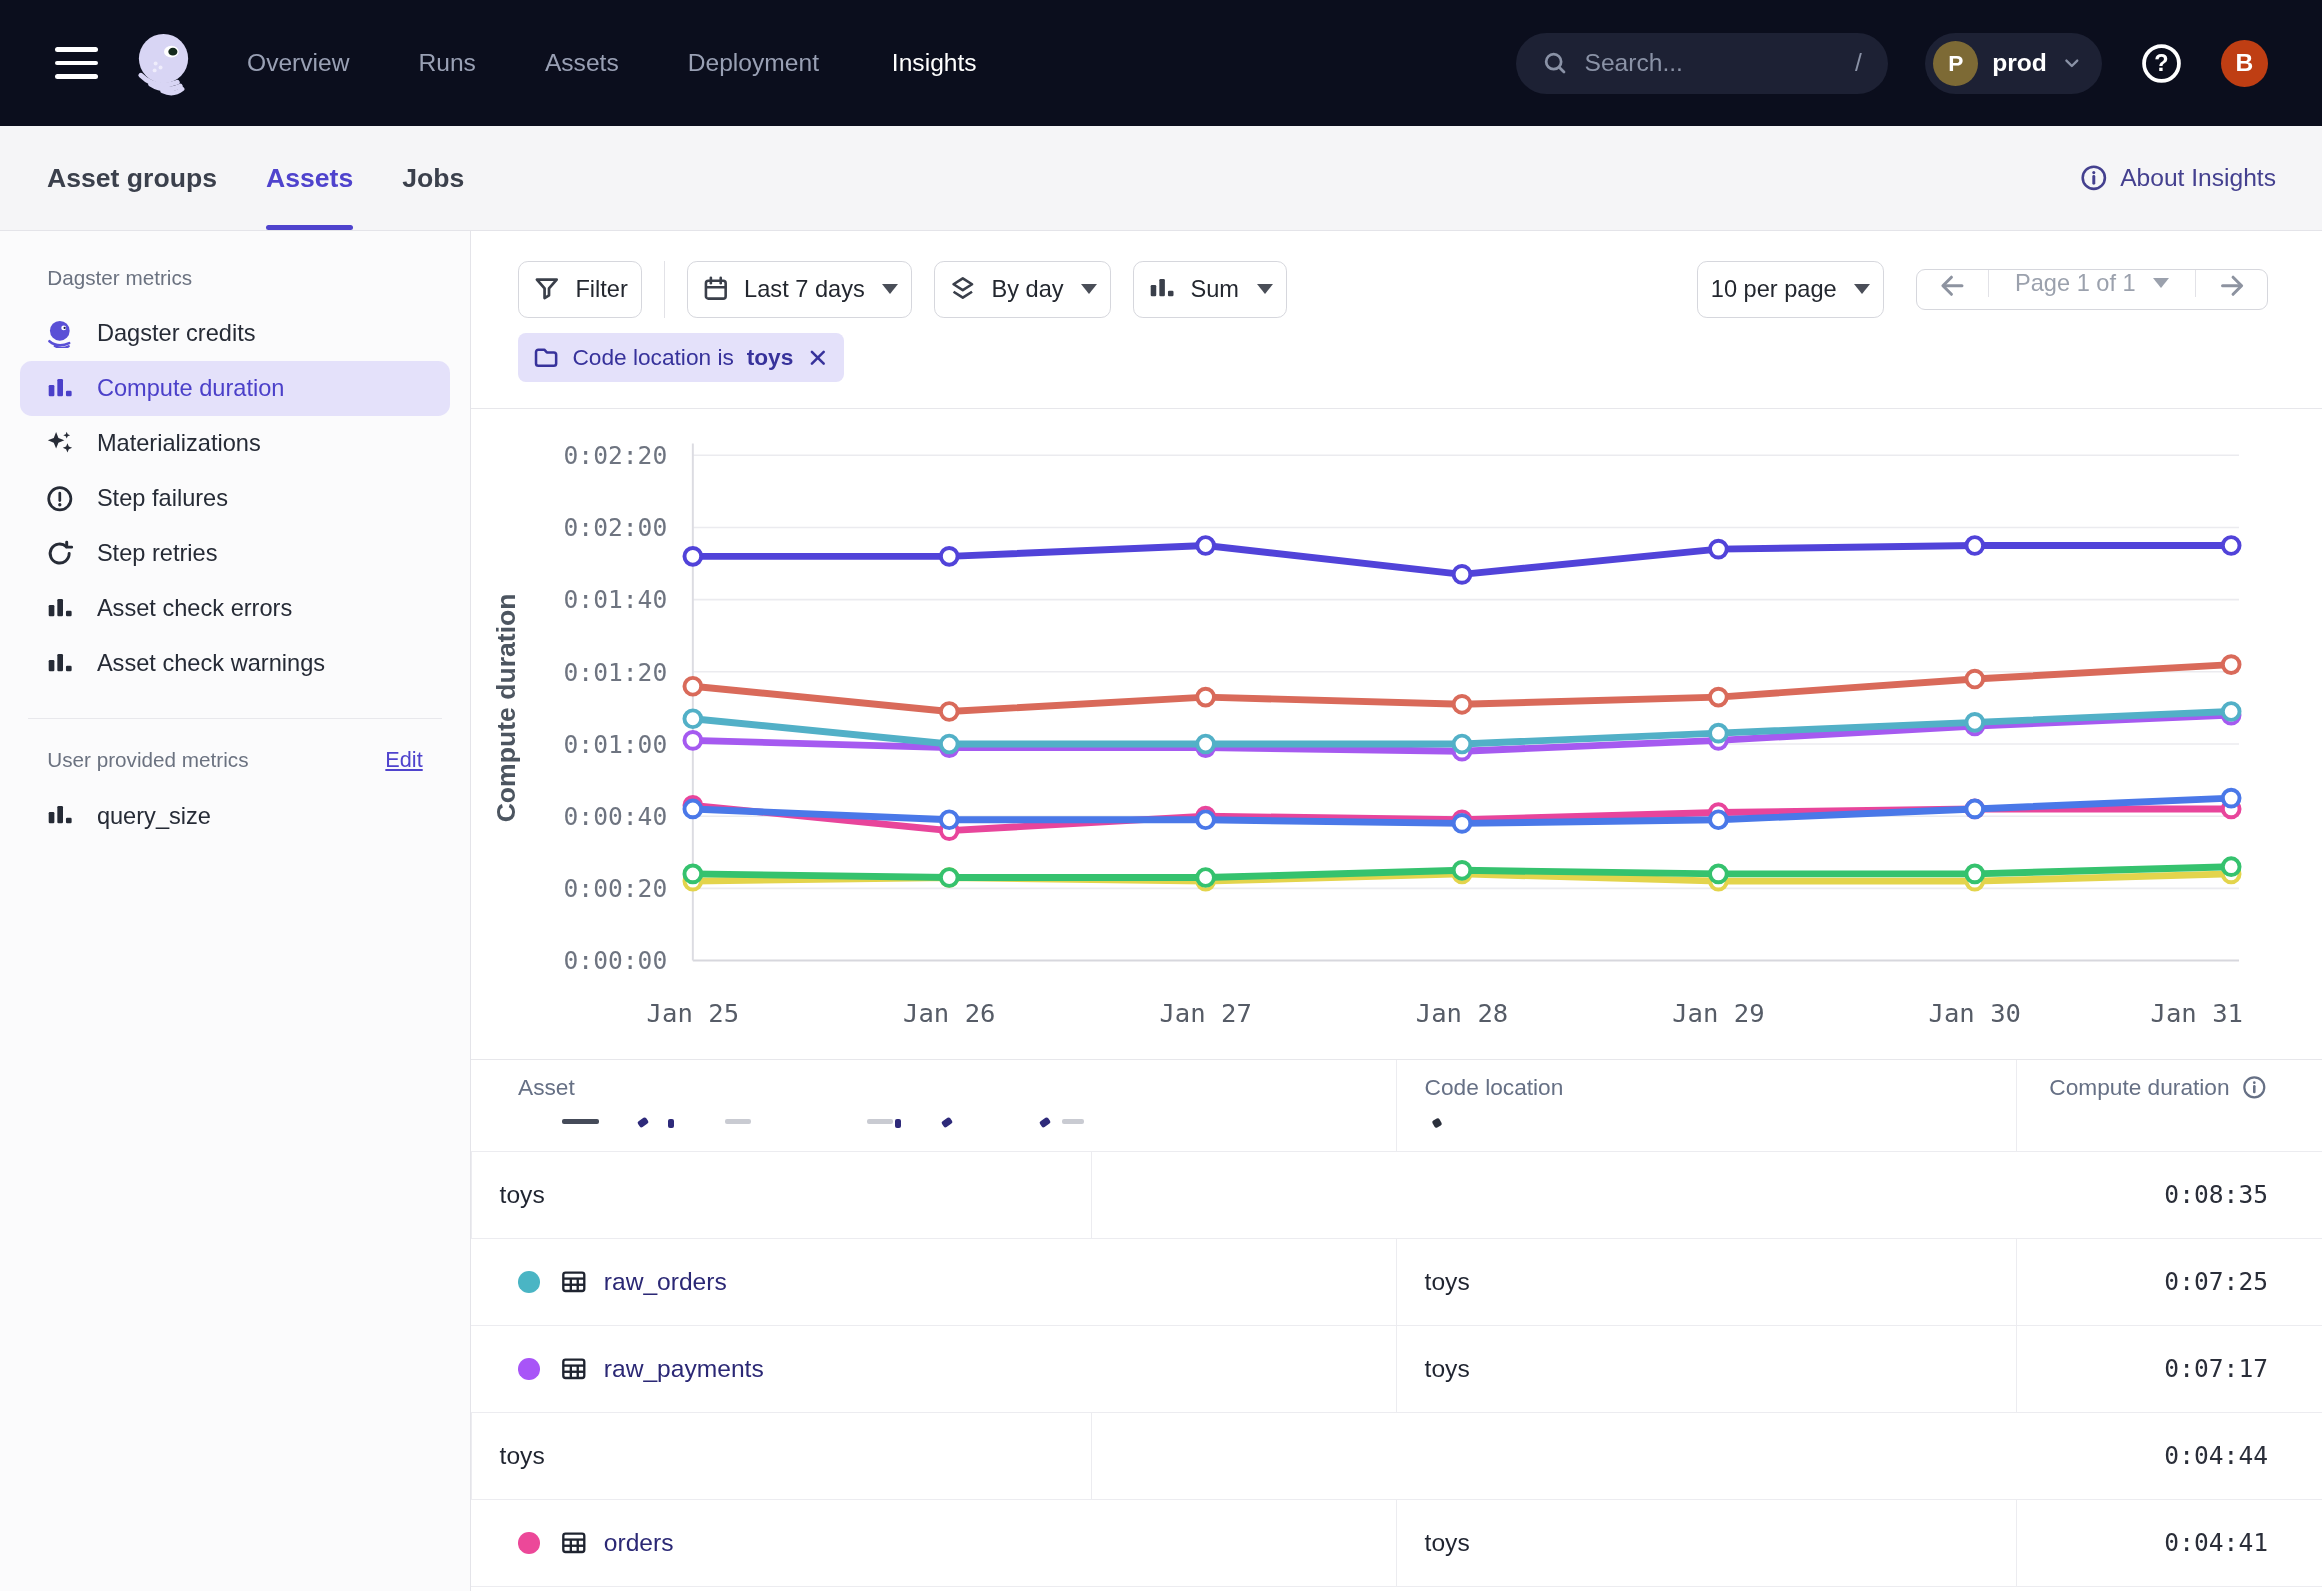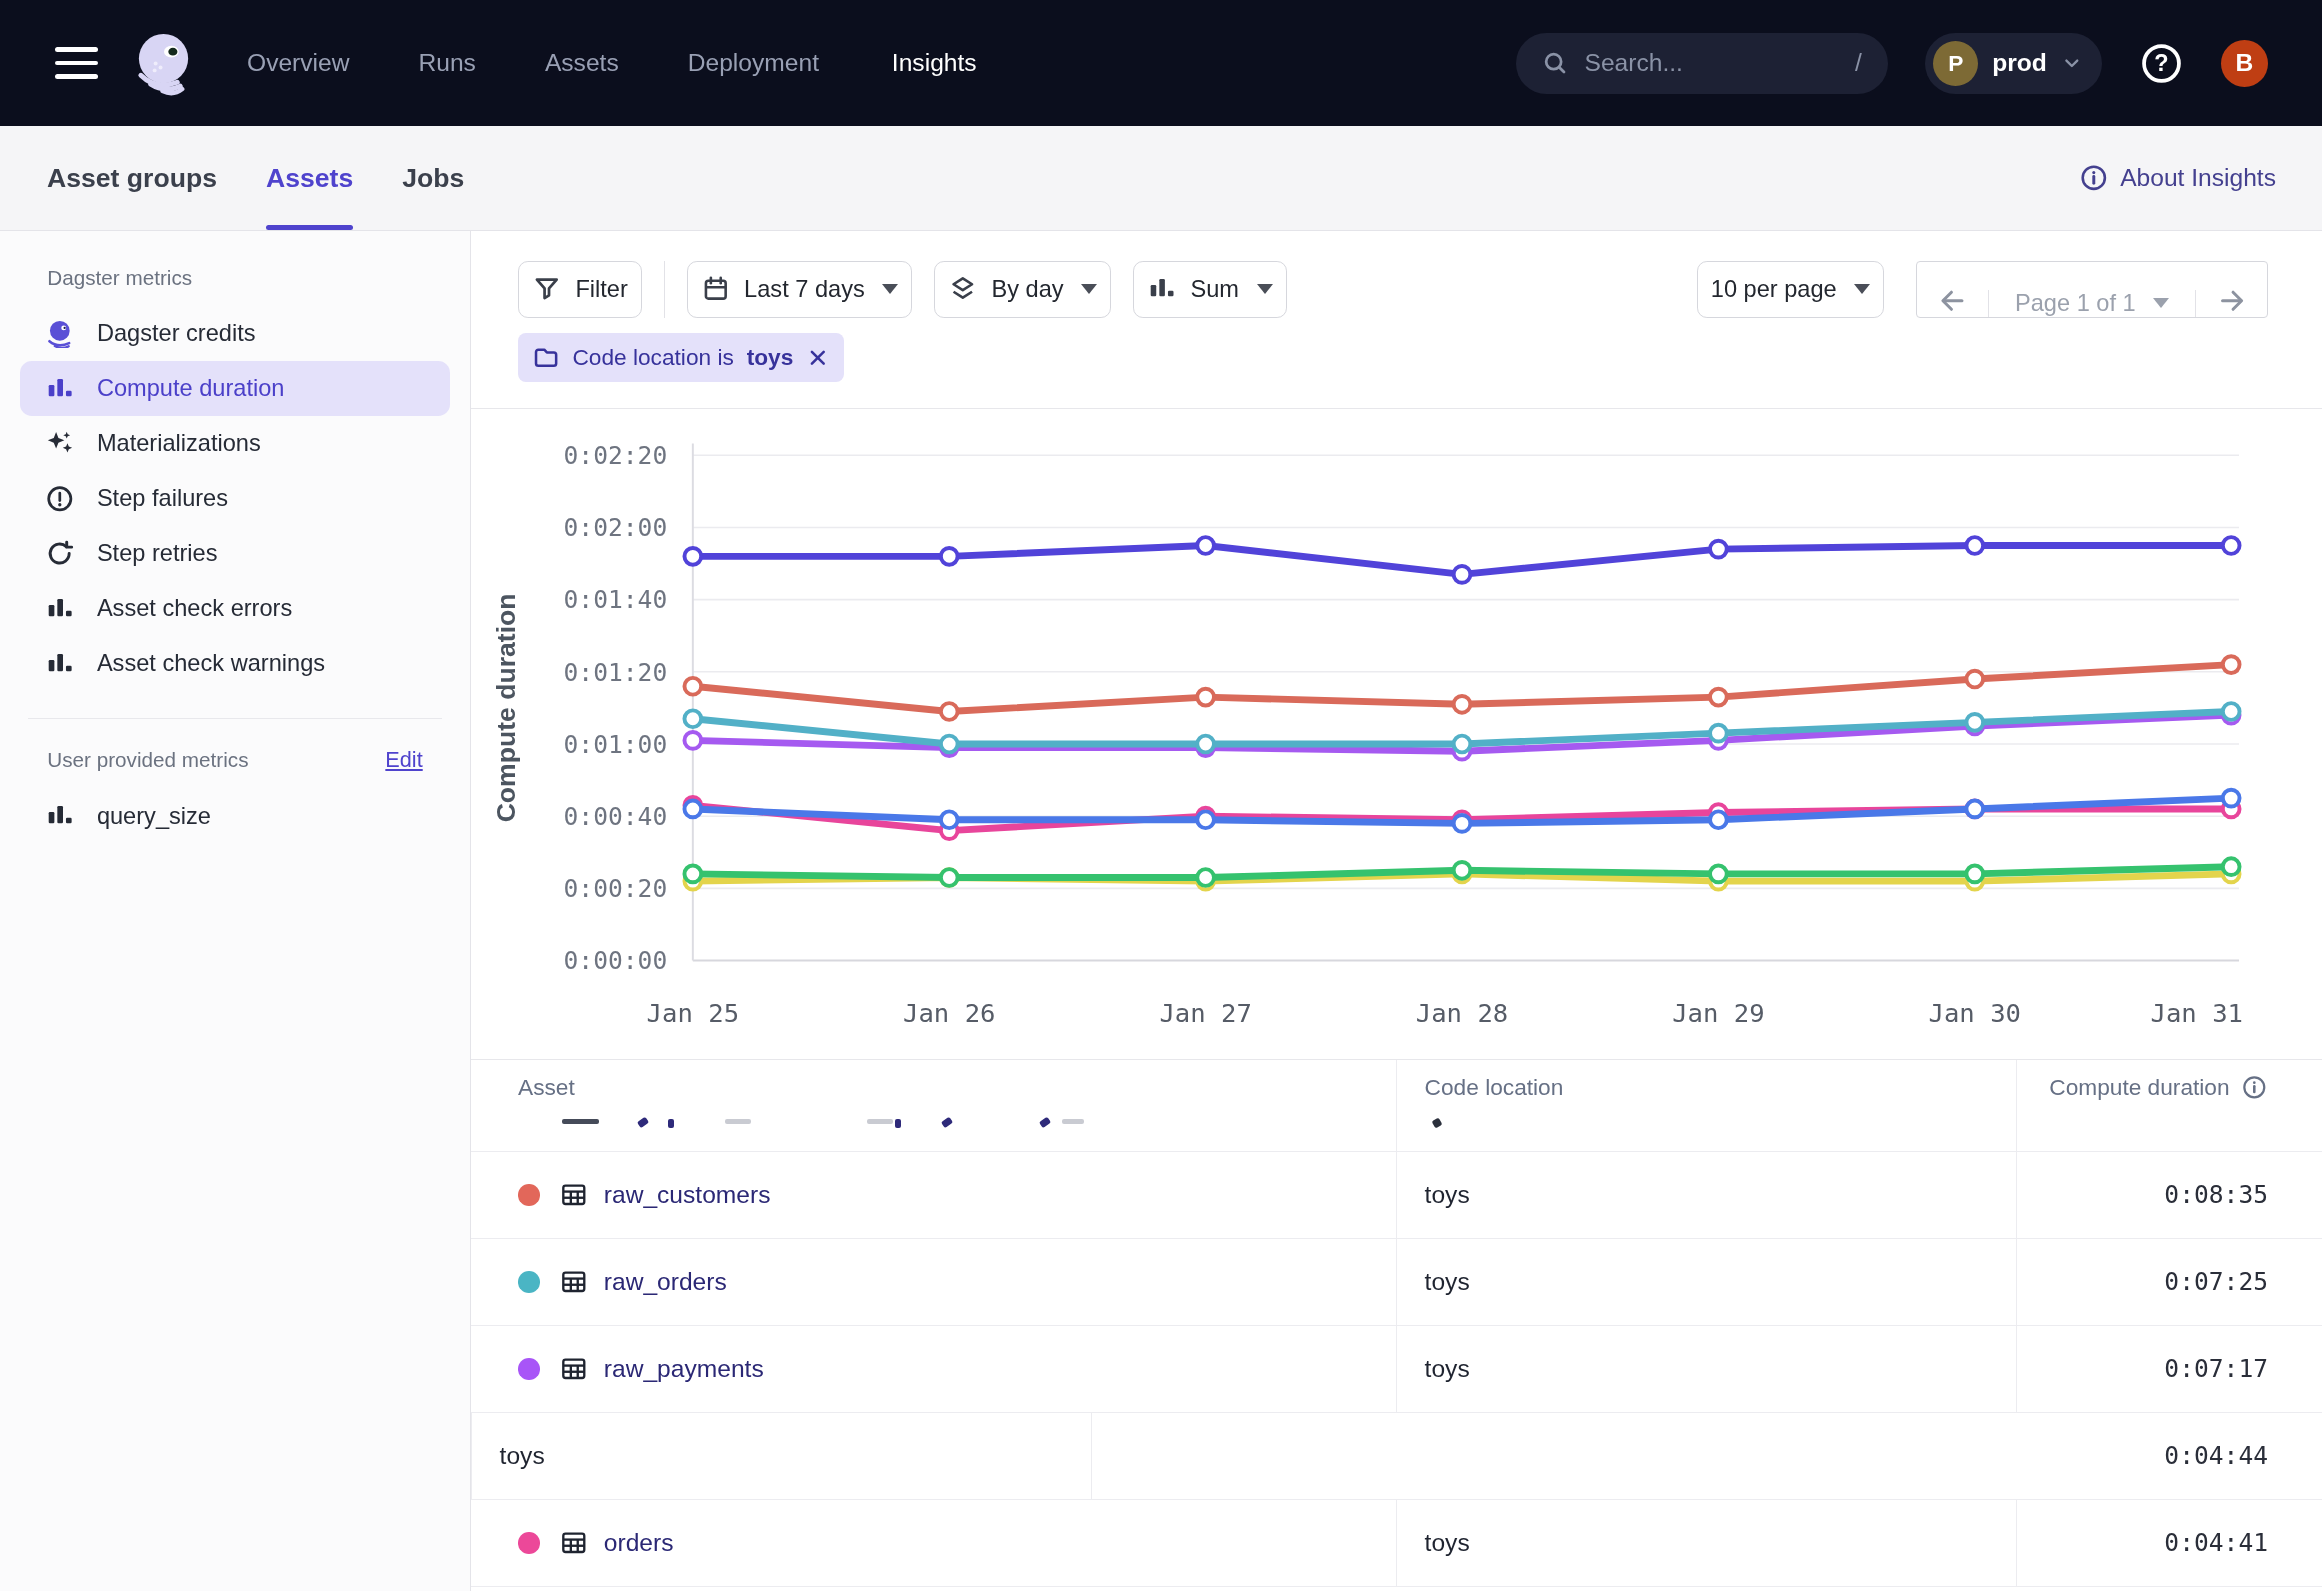--- a/index.html
+++ b/index.html
@@ -47,21 +47,21 @@
   .side-divider{height:1px;background:#e8e8ec;margin:27.6px 7.9px}
 
   .main{flex:1;background:#fff;min-width:0}
   .toolbar{display:flex;align-items:center;margin:29.6px 55px 0 47px}
   .btn{height:57px;border:1.5px solid #d6d7dd;border-radius:9.9px;background:#fff;display:inline-flex;align-items:center;gap:13.8px;padding:0 13px;font-size:23.6px;font-weight:500;color:#23272f;cursor:pointer;white-space:nowrap}
   .btn .bi{width:29.6px;height:29.6px;color:#3a3f4a;display:flex;align-items:center;justify-content:center}
   .caret{width:0;height:0;border-left:8.9px solid transparent;border-right:8.9px solid transparent;border-top:10.8px solid #4a4e58;margin-left:3.9px}
   .tb-sep{width:1.5px;height:57px;background:#e2e2e7;margin:0 21.7px}
   .tb-gap{width:21.7px}
   .tb-right{margin-left:auto;display:flex;align-items:center;gap:32px}
-  .pager{display:flex;align-items:flex-end;border:1.5px solid #d6d7dd;border-radius:4px;overflow:hidden;height:57px}
+  .pager{display:flex;align-items:flex-start;border:1.5px solid #d6d7dd;border-radius:9px;overflow:hidden;height:41px}
   .pager-btn{width:71px;display:flex;align-items:center;justify-content:center;color:#8d93a0;cursor:pointer}
   .pager-btn .ic{width:31.5px;height:31.5px}
   .pager-label{display:flex;align-items:center;gap:13.8px;padding:0 25.6px;border-left:1.5px solid #e2e2e7;border-right:1.5px solid #e2e2e7;color:#9ba1ad;font-size:23.6px;cursor:pointer}
   .pager-label .caret{border-top-color:#9ba1ad}
 
   .chip-row{margin:15.8px 0 0 47px}
   .chip{display:inline-flex;height:49px;background:#e4e1fa;border-radius:7.9px;align-items:center;gap:12.8px;padding:0 14px;font-size:22.7px;color:#37329b}
   .chip .ci{width:27.6px;height:27.6px;color:#37329b}
   .chip b{font-weight:700}
   .chip .x{width:23.6px;height:23.6px;cursor:pointer;color:#37329b}
@@ -477,33 +477,20 @@
           <div class="frag" style="left: 254px; top: 3.9px; width: 25.6px; height: 4.9px; background: rgb(201, 203, 210);"></div>
           <div class="frag" style="left: 396px; top: 3.9px; width: 25.6px; height: 4.9px; background: rgb(201, 203, 210);"></div>
           <div class="frag" style="left: 424px; top: 3.9px; width: 5.9px; height: 8.9px; background: rgb(46, 42, 122);"></div>
           <div class="frag" style="left: 471px; top: 3.9px; width: 9.9px; height: 6.9px; background: rgb(46, 42, 122); transform: rotate(-35deg);"></div>
           <div class="frag" style="left: 569px; top: 3.9px; width: 9.9px; height: 6.9px; background: rgb(46, 42, 122); transform: rotate(-35deg);"></div>
           <div class="frag" style="left: 591px; top: 3.9px; width: 21.7px; height: 4.9px; background: rgb(201, 203, 210);"></div>
           <div class="frag" style="left: 962px; top: 3.9px; width: 7.9px; height: 7.9px; background: rgb(43, 48, 60); transform: rotate(-30deg);"></div>
         </div>
       <div id="tbody">
           <div class="trow tbody-row">
-     <div class="c1">
-       <span class="dot" style="background:#e2675a"></span>
-       <span class="tbl-ic">
-                <svg viewBox="0 0 24 24" width="29.6" height="29.6" fill="none" stroke="currentColor" stroke-width="1.9">
-                  <rect x="3.5" y="4.5" width="17" height="15" rx="1.8"></rect>
-                  <line x1="3.5" y1="9.4" x2="20.5" y2="9.4"></line>
-                  <line x1="3.5" y1="14.4" x2="20.5" y2="14.4"></line>
-                  <line x1="9.6" y1="9.4" x2="9.6" y2="19.5"></line>
-                  <line x1="15.2" y1="9.4" x2="15.2" y2="19.5"></line>
-                </svg>
-              </span>
-       <span class="asset-link">raw_customers</span>
-     </div>
      <div class="c2">
               <span class="loc">toys</span>
             </div>
      <div class="c3">
               <span class="dur mono">0:08:35</span>
             </div>
    </div>
           <div class="trow tbody-row">
      <div class="c1">
        <span class="dot" style="background:#4ab5c4"></span>

